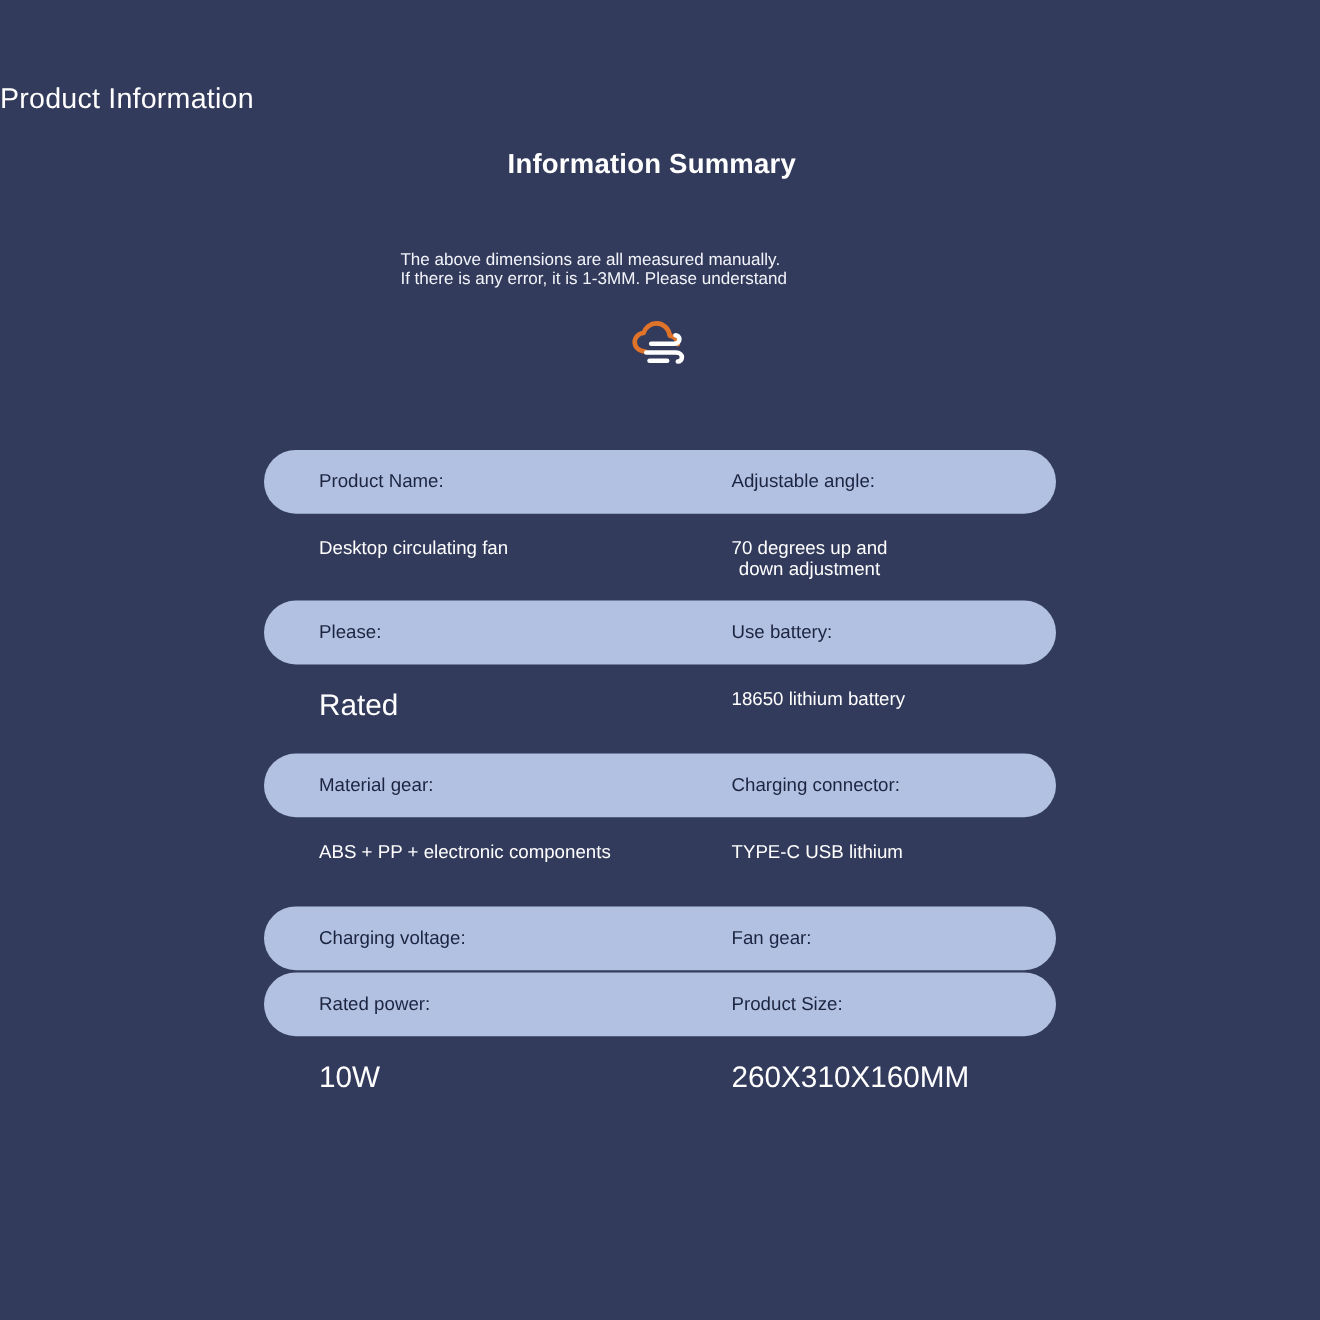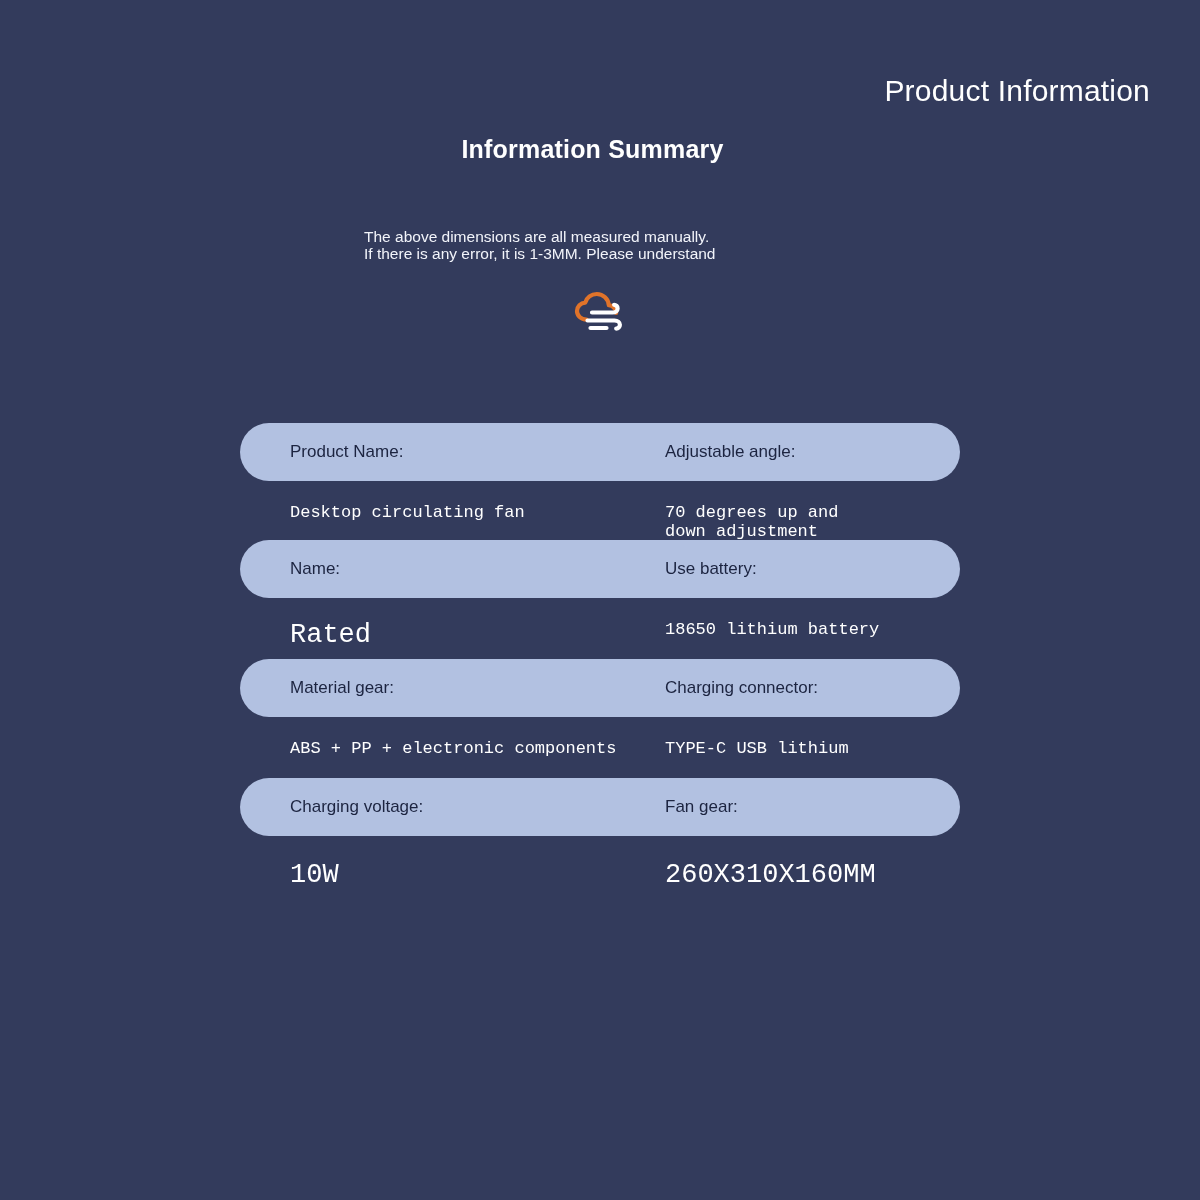--- a/index.html
+++ b/index.html
@@ -20,23 +20,23 @@
     width: 1200px;
     height: 1200px;
   }
 
   
   .title-main {
     position: absolute;
     top: 74px;
     left: 0;
     width: 1150px;
-    text-align: right;
+    text-align: left;
     color: #ffffff;
-    font-size: 30px;
+    font-size: 26px;
     font-weight: 400;
     letter-spacing: 0.2px;
   }
   .title-sub {
     position: absolute;
     top: 135px;
     left: 0;
     width: 1185px;
     text-align: center;
     color: #ffffff;
@@ -92,38 +92,37 @@
     color: #1c2440;
     font-size: 17px;
     font-weight: 400;
     white-space: nowrap;
   }
   .pill .lbl.left  { left: 50px; }
   .pill .lbl.right { left: 425px; }
 
   .values {
     position: relative;
-    height: 59px;
-    font-family: Liberation Mono, monospace;
+    height: 79px;
   }
   .values .val {
     position: absolute;
     top: 22px;
     color: #ffffff;
     font-weight: 400;
     line-height: 1.12;
   }
   .values .val.left  { left: 290px; }
   .values .val.right { left: 665px; }
 
   .val.sm  { font-size: 17px; }
   .val.lg  { font-size: 27px; }
 
   
-  .r0 { margin-top: 18px; }
+  .r0 { margin-top: 4px; text-align: center; }
   .r1 { margin-top: 0px; }
   .r2 { margin-top: 2px; }
   .r3 { margin-top: 2px; }
   .r4 { margin-top: 2px; }
 </style>
 </head>
 <body>
 
 <div class="page">
 
@@ -162,21 +161,21 @@
         <div class="val left sm">Desktop circulating fan</div>
         <div class="val right sm">
             <div>70 degrees up and</div>
             <div>down adjustment</div>
           </div>
       </div>
     </div>
 
     <div class="row r1">
       <div class="pill">
-        <span class="lbl left">Name:</span>
+        <span class="lbl left">Please:</span>
         <span class="lbl right">Use battery:</span>
       </div>
       <div class="values">
         <div class="val left lg">Rated</div>
         <div class="val right sm">18650 lithium battery</div>
       </div>
     </div>
 
     <div class="row r2">
       <div class="pill">
@@ -190,20 +189,24 @@
     </div>
 
     <div class="row r3">
       <div class="pill">
         <span class="lbl left">Charging voltage:</span>
         <span class="lbl right">Fan gear:</span>
       </div>
     </div>
 
     <div class="row r4">
+      <div class="pill">
+        <span class="lbl left">Rated power:</span>
+        <span class="lbl right">Product Size:</span>
+      </div>
       <div class="values">
         <div class="val left lg">10W</div>
         <div class="val right lg">260X310X160MM</div>
       </div>
     </div>
 
   </div>
 </div>
 
 </body></html>

